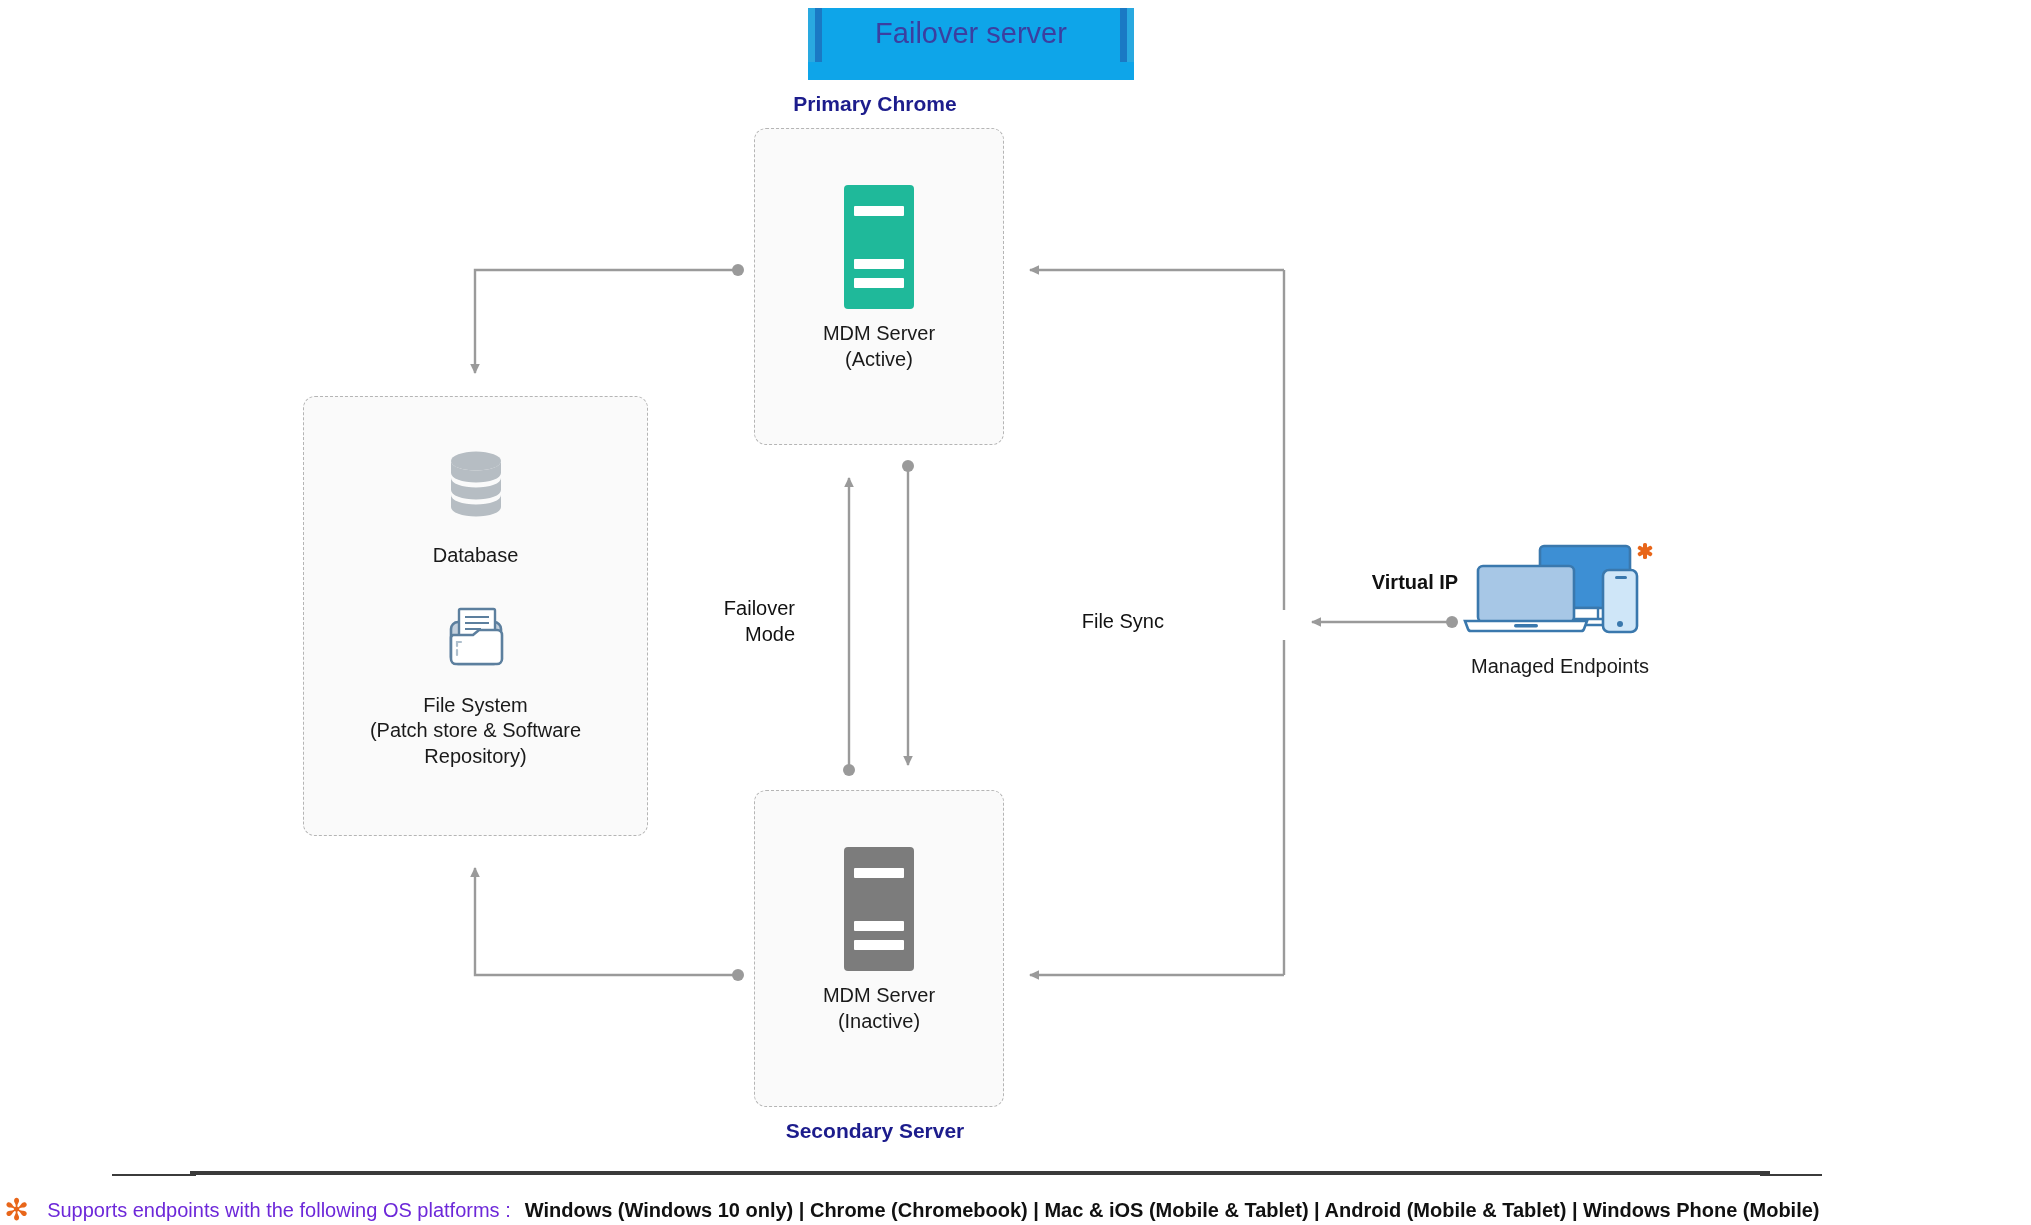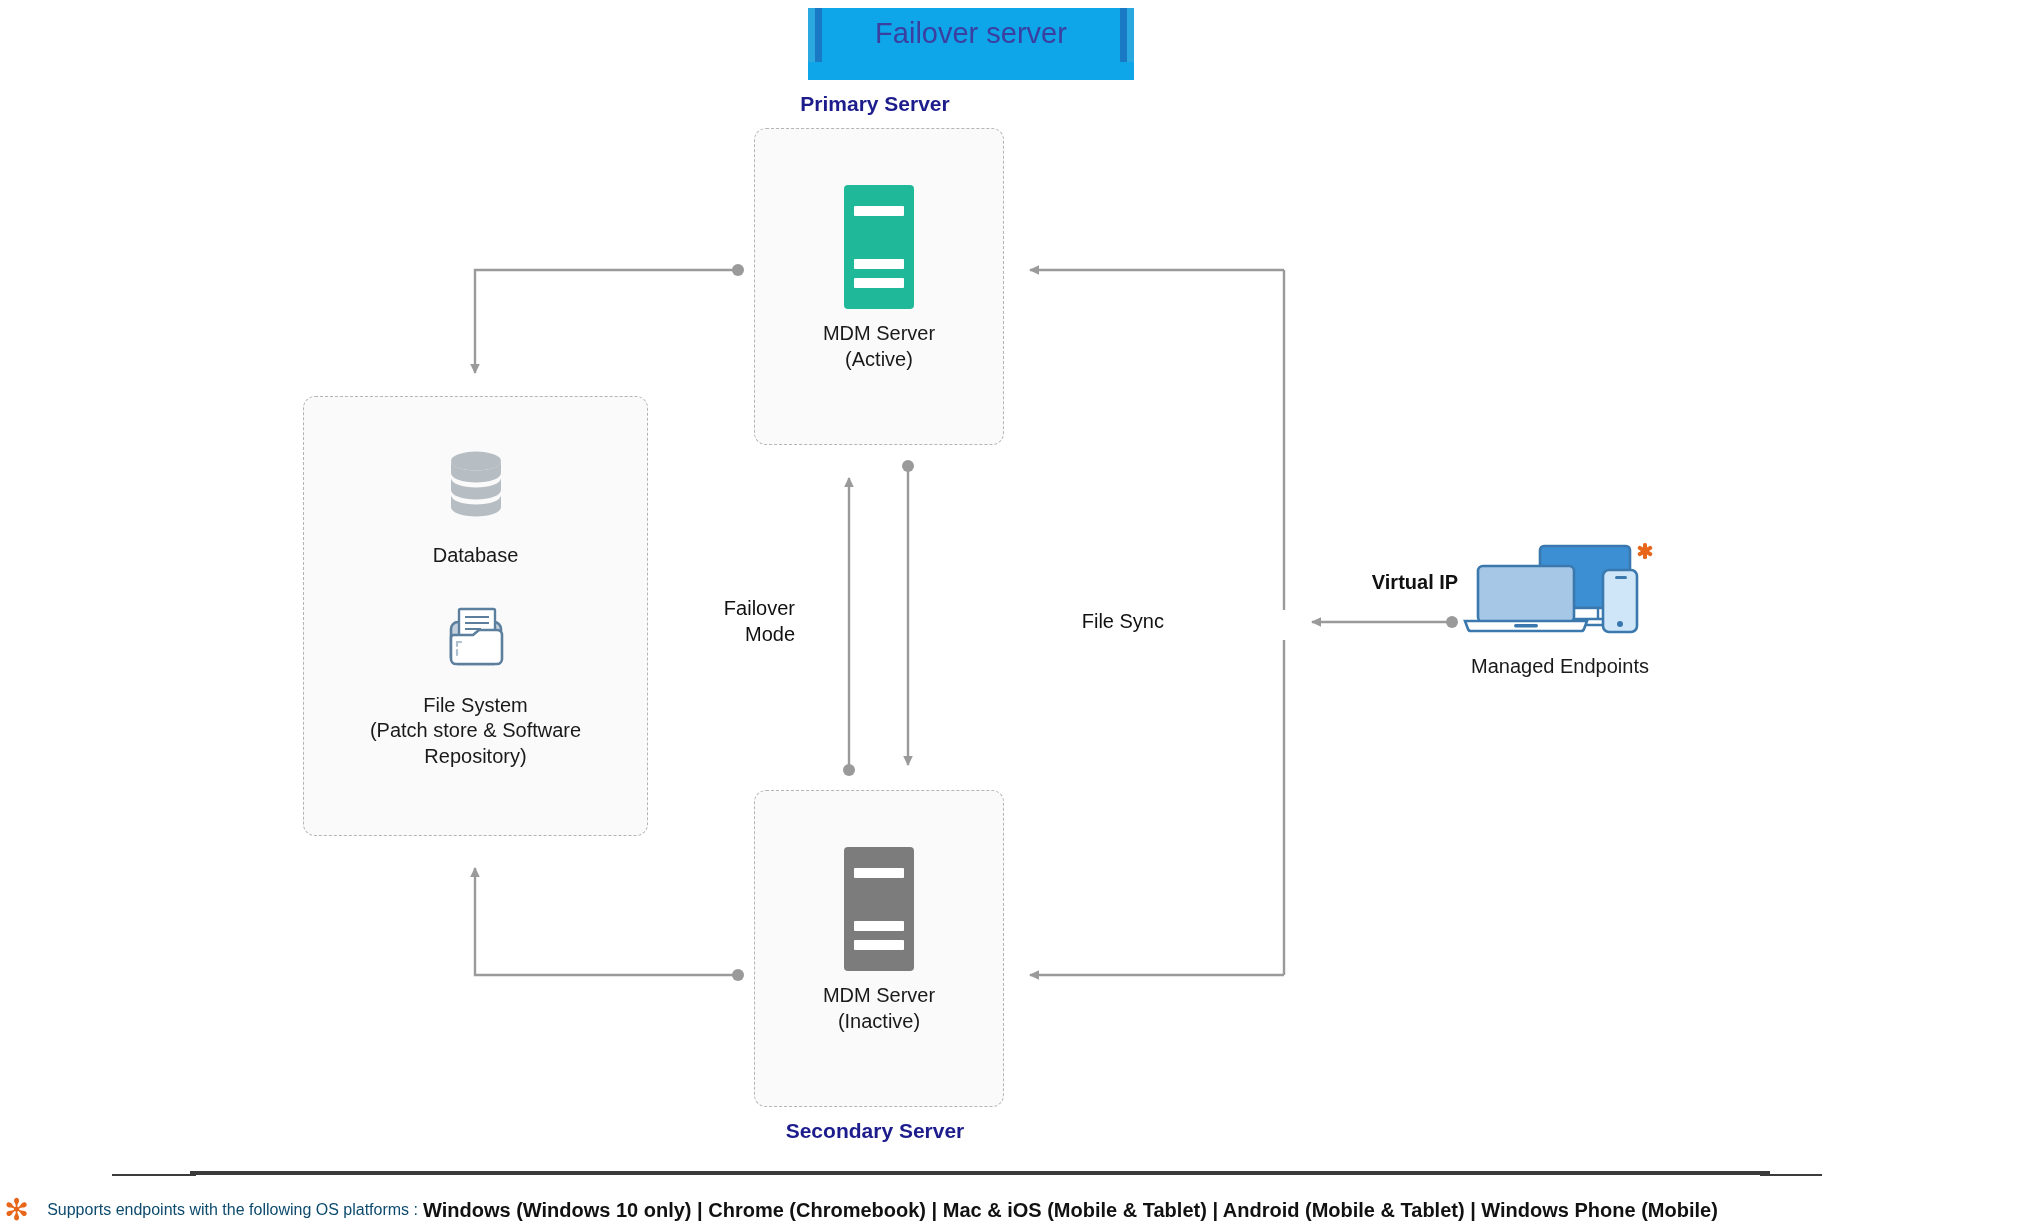--- a/index.html
+++ b/index.html
@@ -162,46 +162,46 @@
   }
   #footnote-asterisk {
     color: #e8661a;
     font-size: 30px;
     line-height: 1;
     margin-left: 4px;
     margin-right: 18px;
     font-family: "Liberation Sans", sans-serif;
   }
   #footnote-lead {
-    font-size: 16px;
-    color: #0c4a6e;
+    font-size: 20px;
+    color: #6d28d9;
     font-family: "Liberation Sans", sans-serif;
   }
   #footnote-platforms {
     font-size: 20px;
     font-weight: bold;
     color: #111111;
-    margin-left: 5px;
+    margin-left: 14px;
     font-family: "Liberation Sans", sans-serif;
   }
 </style>
 </head>
 <body>
 
 <div id="canvas">
 
   <div id="failover-banner">
     <div class="edge left-outer"></div>
     <div class="edge left-inner"></div>
     <div class="edge right-inner"></div>
     <div class="edge right-outer"></div>
     <div id="failover-title">Failover server</div>
   </div>
 
-  <div class="server-heading" id="primary-heading">Primary Server</div>
+  <div class="server-heading" id="primary-heading">Primary Chrome</div>
   <div class="server-heading" id="secondary-heading">Secondary Server</div>
 
   <div class="dashed-box" id="primary-box"></div>
   <div class="dashed-box" id="secondary-box"></div>
   <div class="dashed-box" id="storage-box"></div>
 
   <svg id="wires" viewBox="0 0 2031 1225">
     <defs>
       <marker id="arrow" markerWidth="11" markerHeight="11" refX="9" refY="5.5" orient="auto" markerUnits="userSpaceOnUse">
         <path d="M0,0.7 L10,5.5 L0,10.3 z" fill="#9a9a9a"></path>

